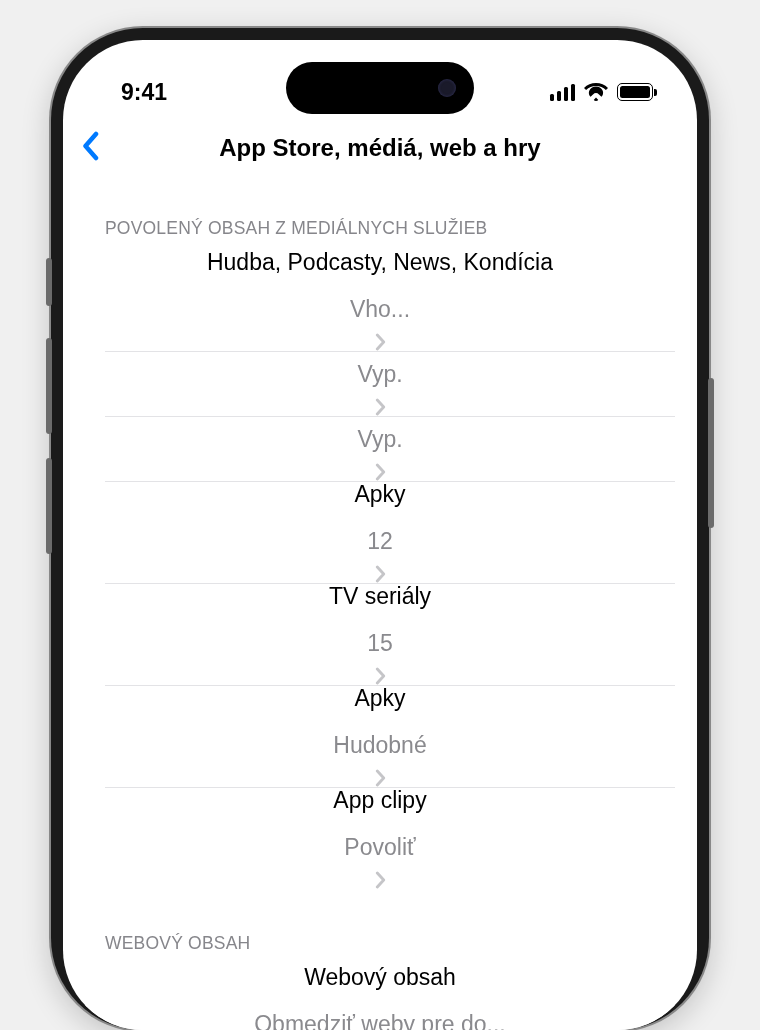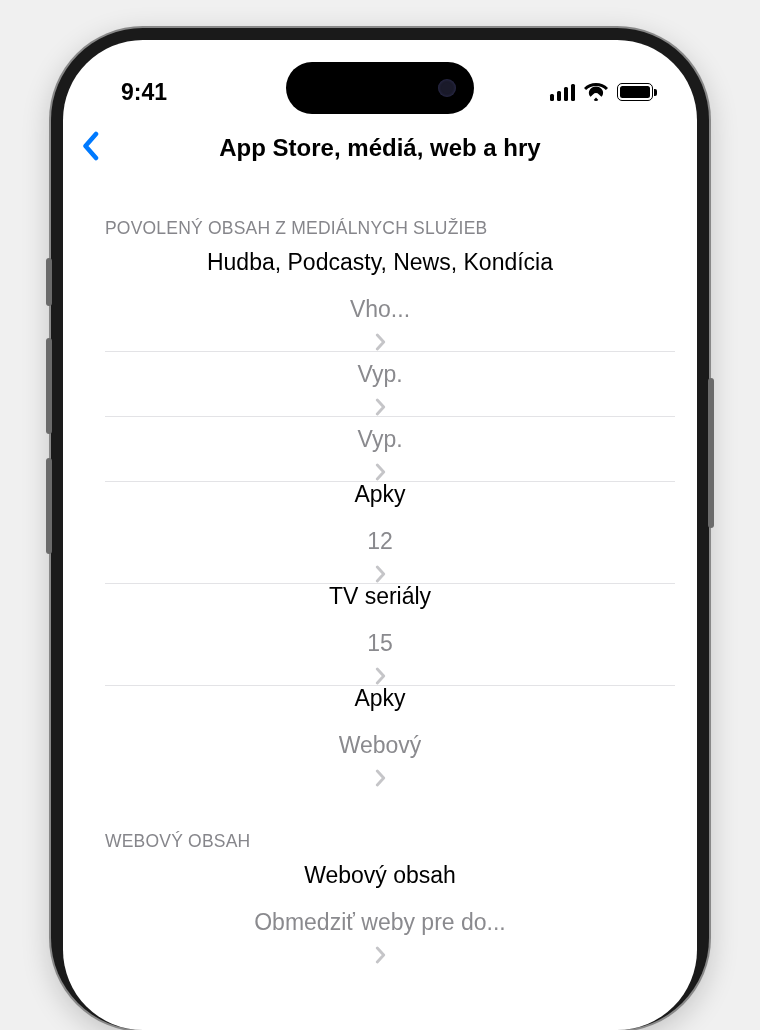--- a/index.html
+++ b/index.html
@@ -299,27 +299,35 @@
             <span class="row-spacer"></span>
             <span class="row-value">15</span>
             <svg class="row-chevron" viewBox="0 0 8 14" fill="none" stroke="currentColor" stroke-width="2.2" stroke-linecap="round" stroke-linejoin="round">
                 <polyline points="1.5,1.5 6.5,7 1.5,12.5"></polyline>
               </svg>
           </div>
 
           <div class="list-row">
             <span class="row-label">Apky</span>
             <span class="row-spacer"></span>
-            <span class="row-value">Webový</span>
-            <svg class="row-chevron" viewBox="0 0 8 14" fill="none" stroke="currentColor" stroke-width="2.2" stroke-linecap="round" stroke-linejoin="round">
-                <polyline points="1.5,1.5 6.5,7 1.5,12.5"></polyline>
-              </svg>
-          </div>
-
-
+            <span class="row-value">Hudobné</span>
+            <svg class="row-chevron" viewBox="0 0 8 14" fill="none" stroke="currentColor" stroke-width="2.2" stroke-linecap="round" stroke-linejoin="round">
+                <polyline points="1.5,1.5 6.5,7 1.5,12.5"></polyline>
+              </svg>
+          </div>
+
+
+          <div class="list-row">
+            <span class="row-label">App clipy</span>
+            <span class="row-spacer"></span>
+            <span class="row-value">Povoliť</span>
+            <svg class="row-chevron" viewBox="0 0 8 14" fill="none" stroke="currentColor" stroke-width="2.2" stroke-linecap="round" stroke-linejoin="round">
+                <polyline points="1.5,1.5 6.5,7 1.5,12.5"></polyline>
+              </svg>
+          </div>
 
         </div>
 
         <div class="section-header tight">WEBOVÝ OBSAH</div>
         <div class="list-group">
           <div class="list-row">
             <span class="row-label">Webový obsah</span>
             <span class="row-spacer"></span>
             <span class="row-value">Obmedziť weby pre do...</span>
             <svg class="row-chevron" viewBox="0 0 8 14" fill="none" stroke="currentColor" stroke-width="2.2" stroke-linecap="round" stroke-linejoin="round">

